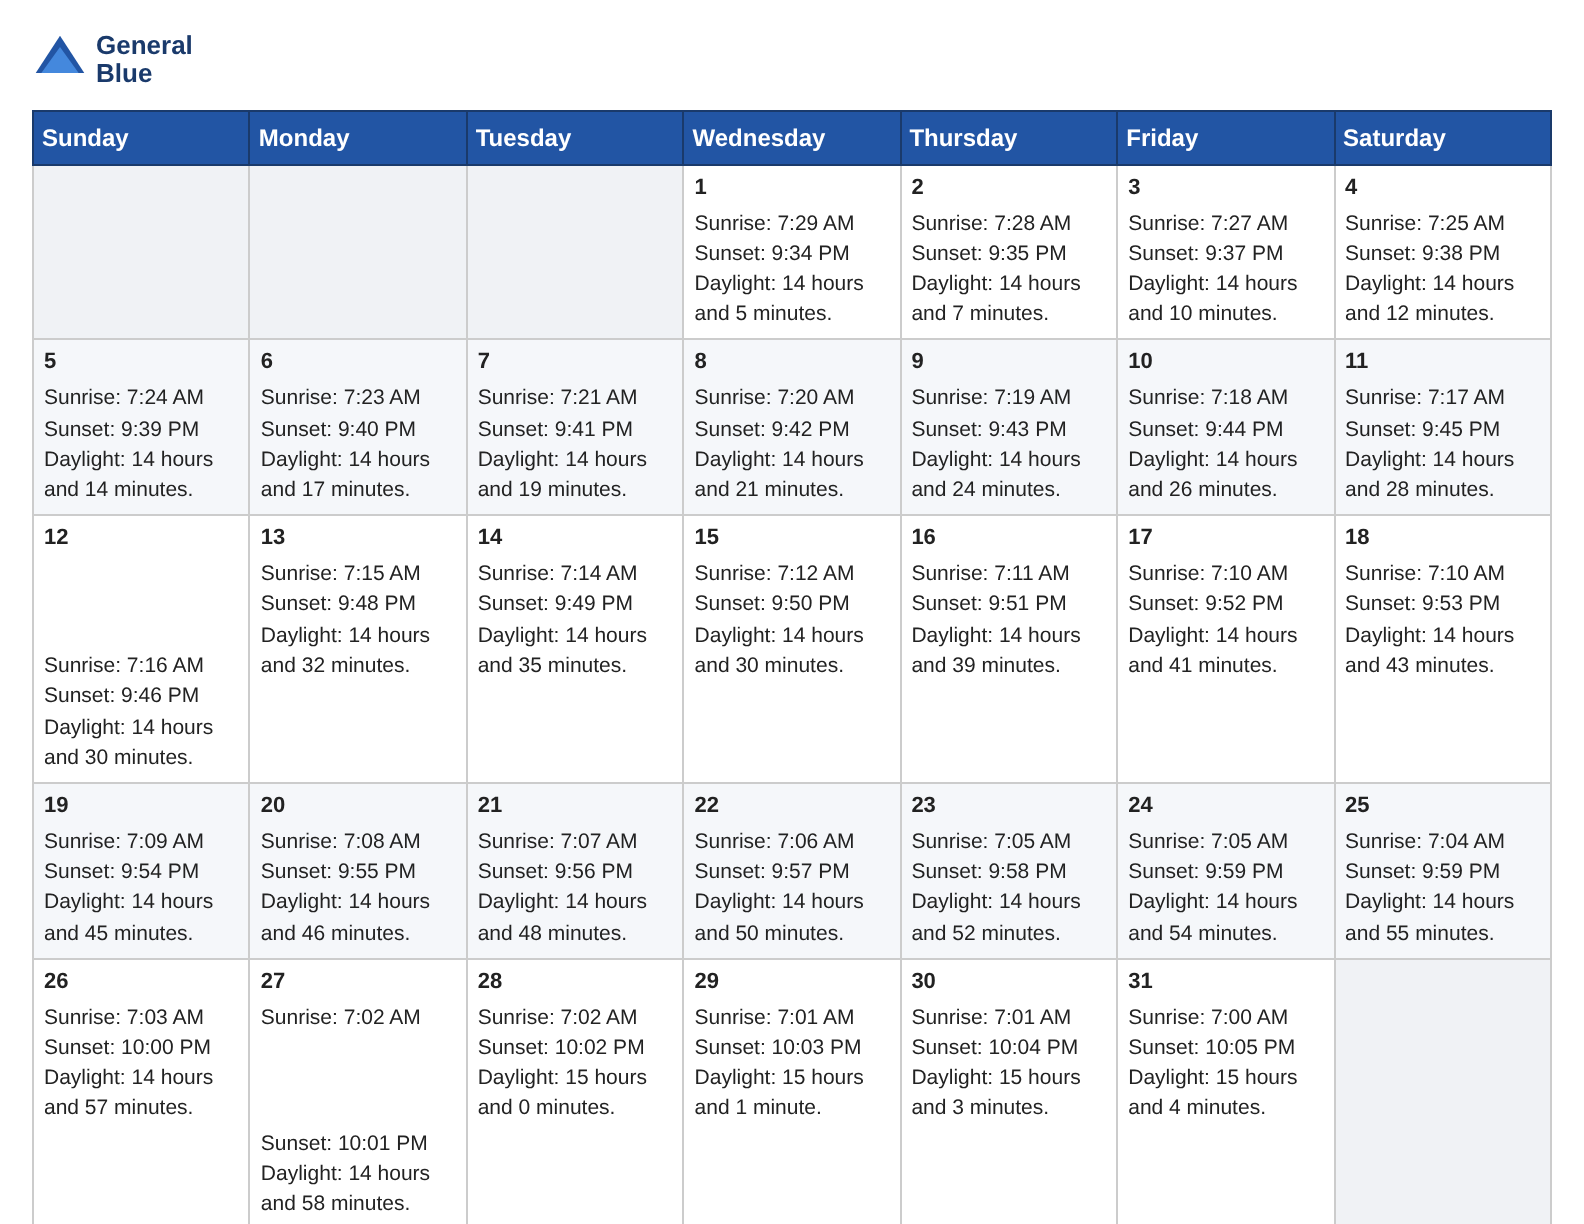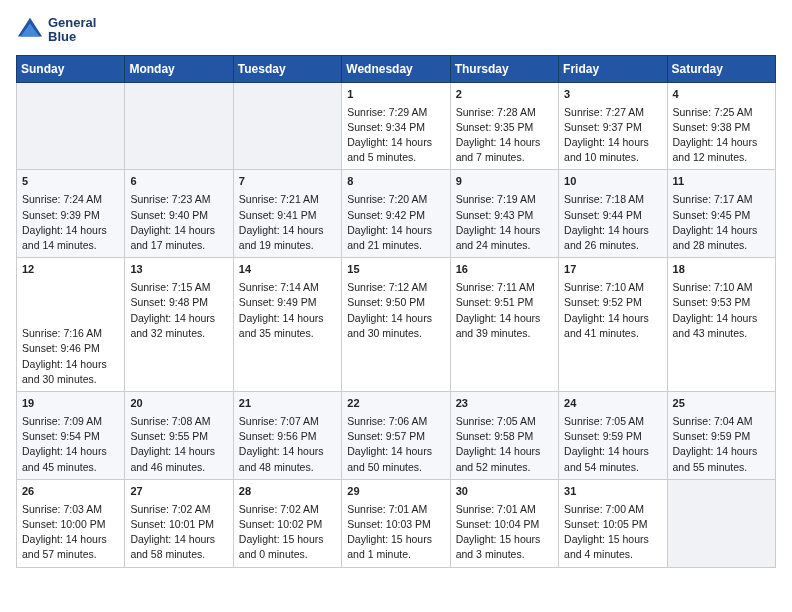--- a/index.html
+++ b/index.html
@@ -300,21 +300,21 @@
         <td>
           <span class="day-num">26</span>
           <span style="display: block;">Sunrise: 7:03 AM</span>
           <span style="display: block;">Sunset: 10:00 PM</span>
           <span style="display: block;">Daylight: 14 hours</span>
           <span style="display: block;">and 57 minutes.</span>
         </td>
         <td>
           <span class="day-num">27</span>
           <span style="display: block;">Sunrise: 7:02 AM</span>
-          <span style="display: block;">Sunset: 10:01 PM</span>
+          <span style="display: block; margin-top: 48px;">Sunset: 10:01 PM</span>
           <span style="display: block;">Daylight: 14 hours</span>
           <span style="display: block;">and 58 minutes.</span>
         </td>
         <td>
           <span class="day-num">28</span>
           <span style="display: block;">Sunrise: 7:02 AM</span>
           <span style="display: block;">Sunset: 10:02 PM</span>
           <span style="display: block;">Daylight: 15 hours</span>
           <span style="display: block;">and 0 minutes.</span>
         </td>

